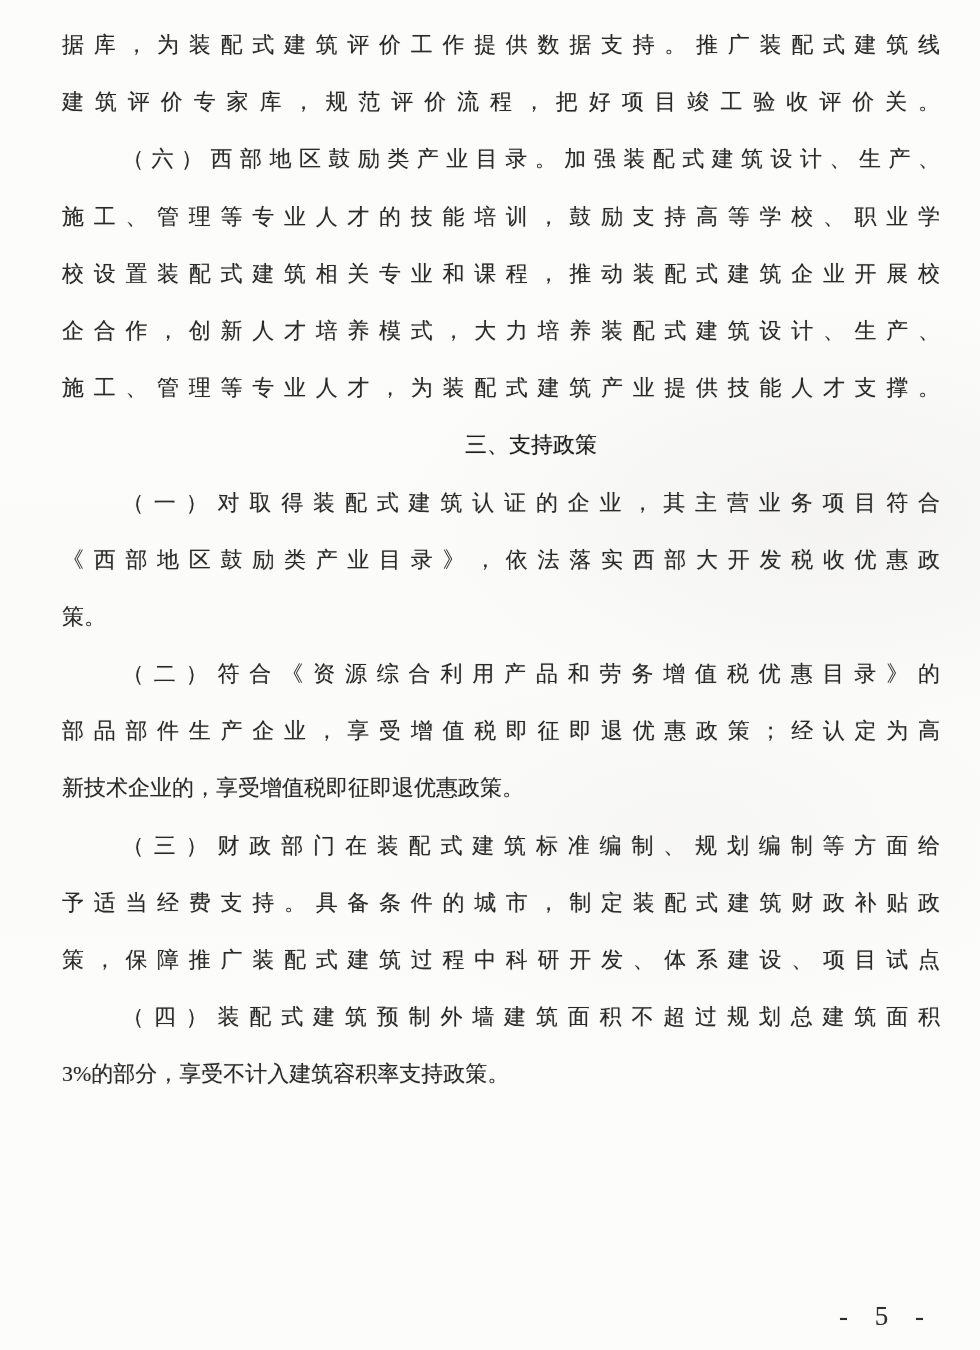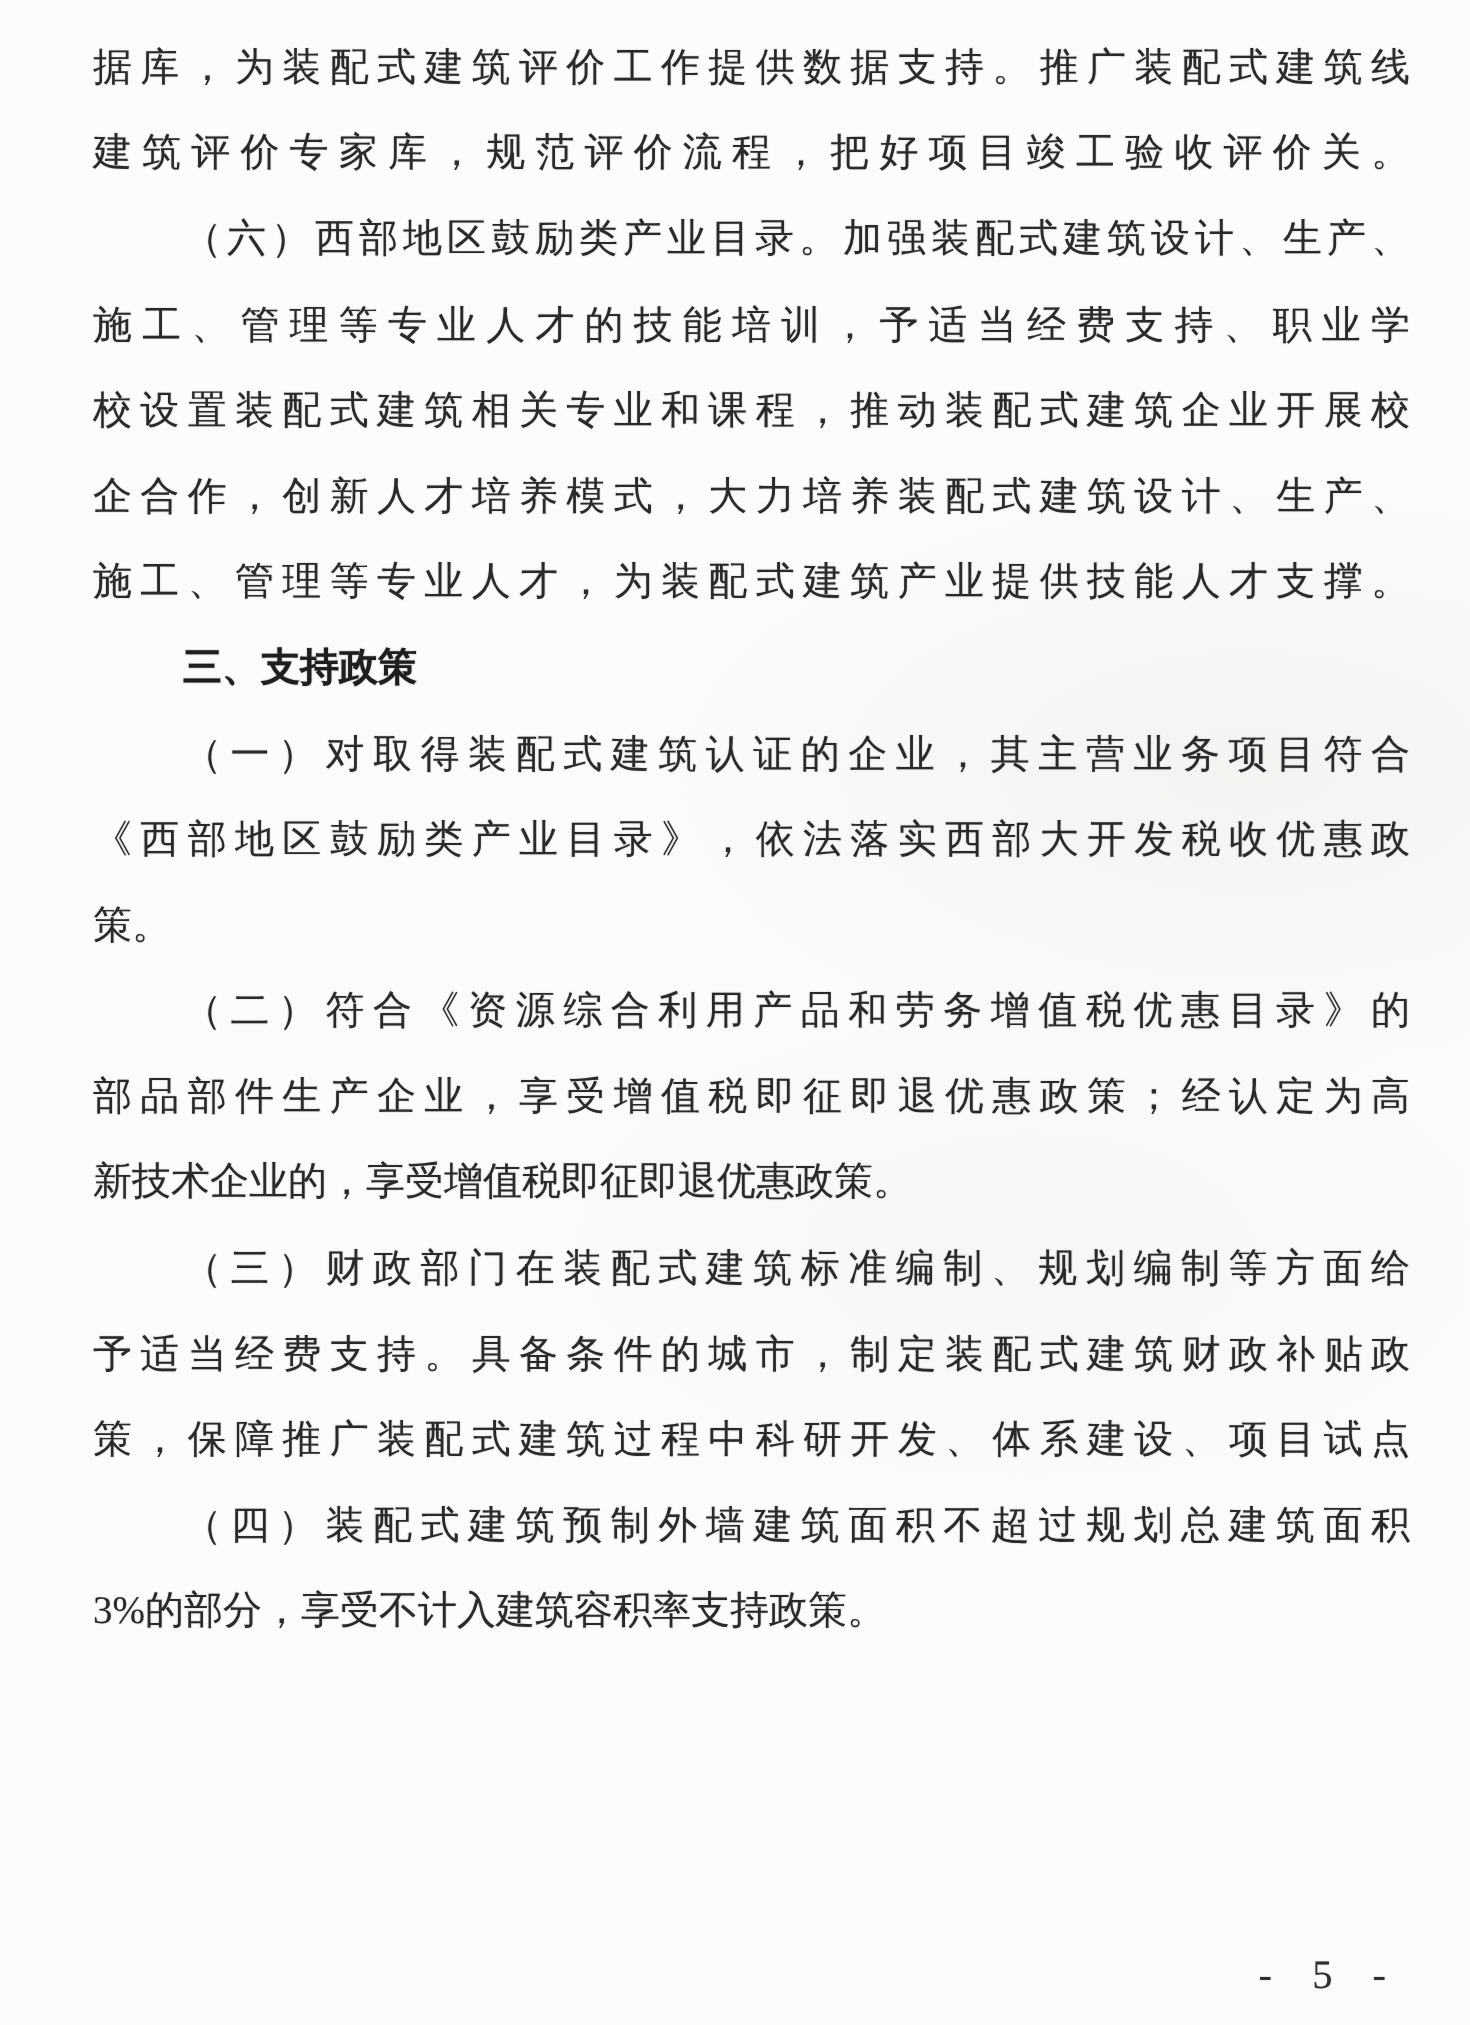--- a/index.html
+++ b/index.html
@@ -22,59 +22,60 @@
   }
   .text-block {
     position: absolute;
     left: 62px;
     top: 16px;
     width: 878px;
   }
   .line {
     height: 57.2px;
     line-height: 57.2px;
-    font-size: 26px;
+    font-size: 22px;
     color: #2a2a2a;
     text-shadow: 0 0 1px rgba(20,20,20,0.35);
     white-space: normal;
     overflow: visible;
   }
   .line.justify {
     text-align: justify;
     text-align-last: justify;
   }
   .line.indent {
     text-indent: 60px;
   }
   .line.heading {
     font-family: "Liberation Sans", "DejaVu Sans", sans-serif;
-    font-weight: 700;
+    font-weight: 400;
     color: #1e1e1e;
     text-shadow: 0 0 1px rgba(10,10,10,0.5);
+    text-align: center;
   }
   .page-number {
     position: absolute;
     right: 46px;
     bottom: 18px;
     font-size: 27px;
     letter-spacing: 10px;
     color: #2e2e2e;
     font-family: "Liberation Serif", "DejaVu Serif", serif;
     text-shadow: 0 0 1px rgba(20,20,20,0.3);
   }
 </style>
 </head>
 <body>
 
 <div class="scan-page">
   <div class="text-block">
       <div class="line justify">据库，为装配式建筑评价工作提供数据支持。推广装配式建筑线</div>
       <div class="line justify">建筑评价专家库，规范评价流程，把好项目竣工验收评价关。</div>
       <div class="line justify indent">（六）西部地区鼓励类产业目录。加强装配式建筑设计、生产、</div>
-      <div class="line justify">施工、管理等专业人才的技能培训，予适当经费支持、职业学</div>
+      <div class="line justify">施工、管理等专业人才的技能培训，鼓励支持高等学校、职业学</div>
       <div class="line justify">校设置装配式建筑相关专业和课程，推动装配式建筑企业开展校</div>
       <div class="line justify">企合作，创新人才培养模式，大力培养装配式建筑设计、生产、</div>
       <div class="line justify">施工、管理等专业人才，为装配式建筑产业提供技能人才支撑。</div>
       <div class="line indent heading">三、支持政策</div>
       <div class="line justify indent">（一）对取得装配式建筑认证的企业，其主营业务项目符合</div>
       <div class="line justify">《西部地区鼓励类产业目录》，依法落实西部大开发税收优惠政</div>
       <div class="line">策。</div>
       <div class="line justify indent">（二）符合《资源综合利用产品和劳务增值税优惠目录》的</div>
       <div class="line justify">部品部件生产企业，享受增值税即征即退优惠政策；经认定为高</div>
       <div class="line">新技术企业的，享受增值税即征即退优惠政策。</div>

